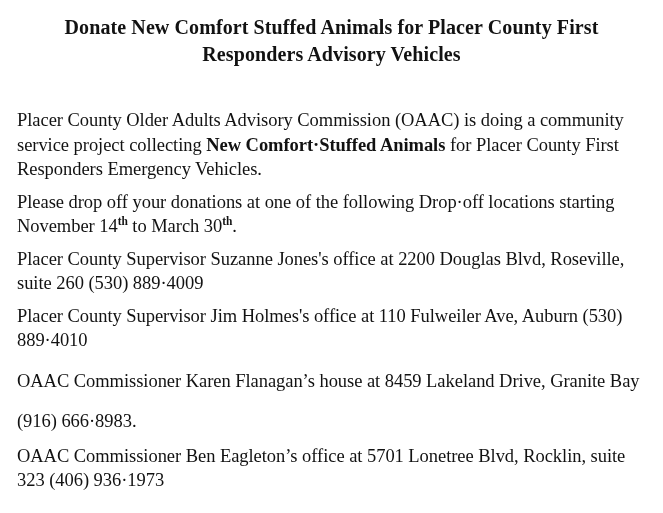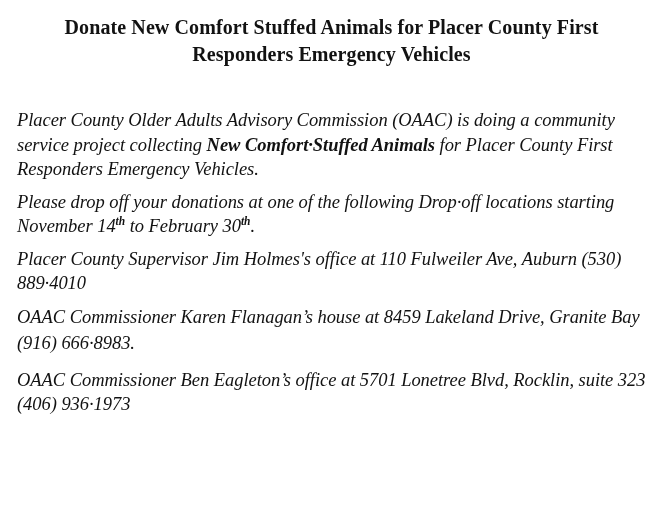--- a/index.html
+++ b/index.html
@@ -36,53 +36,53 @@
     top: 108px;
     left: 17px;
     width: 634px;
   }
   .para {
     font-size: 18.5px;
     line-height: 24.5px;
     margin: 0 0 8px 0;
     text-align: left;
     letter-spacing: -0.05px;
-    font-style: italic;
   }
   .para.loose {
-    line-height: 26px;
-    margin-bottom: 12px;
+    line-height: 40px;
+    margin-bottom: 3px;
   }
   .para b {
     font-weight: bold;
   }
   sup {
     font-size: 0.62em;
     font-weight: bold;
     vertical-align: super;
     line-height: 0;
   }
 </style>
 </head>
 <body>
 
 <div class="page">
 
   <div class="doc-title">
     <span>Donate New Comfort Stuffed Animals for Placer County First</span>
     <br>
-    <span>Responders Emergency Vehicles</span>
+    <span>Responders Advisory Vehicles</span>
   </div>
 
   <div class="body-block">
 
     <p class="para"><span>Placer County Older Adults Advisory Commission (OAAC) is doing a community service project collecting </span><b>New Comfort·Stuffed Animals</b><span> for Placer County First Responders Emergency Vehicles.</span></p>
 
-    <p class="para"><span>Please drop off your donations at one of the following Drop·off locations starting November 14</span><sup>th</sup><span> to February 30</span><sup>th</sup><span>.</span></p>
+    <p class="para"><span>Please drop off your donations at one of the following Drop·off locations starting November 14</span><sup>th</sup><span> to March 30</span><sup>th</sup><span>.</span></p>
 
+    <p class="para">Placer County Supervisor Suzanne Jones's office at 2200 Douglas Blvd, Roseville, suite 260 (530) 889·4009</p>
 
     <p class="para">Placer County Supervisor Jim Holmes's office at 110 Fulweiler Ave, Auburn (530) 889·4010</p>
 
     <p class="para loose">OAAC Commissioner Karen Flanagan’s house at 8459 Lakeland Drive, Granite Bay (916) 666·8983.</p>
 
     <p class="para">OAAC Commissioner Ben Eagleton’s office at 5701 Lonetree Blvd, Rocklin, suite 323 (406) 936·1973</p>
 
   </div>
 
 </div>

